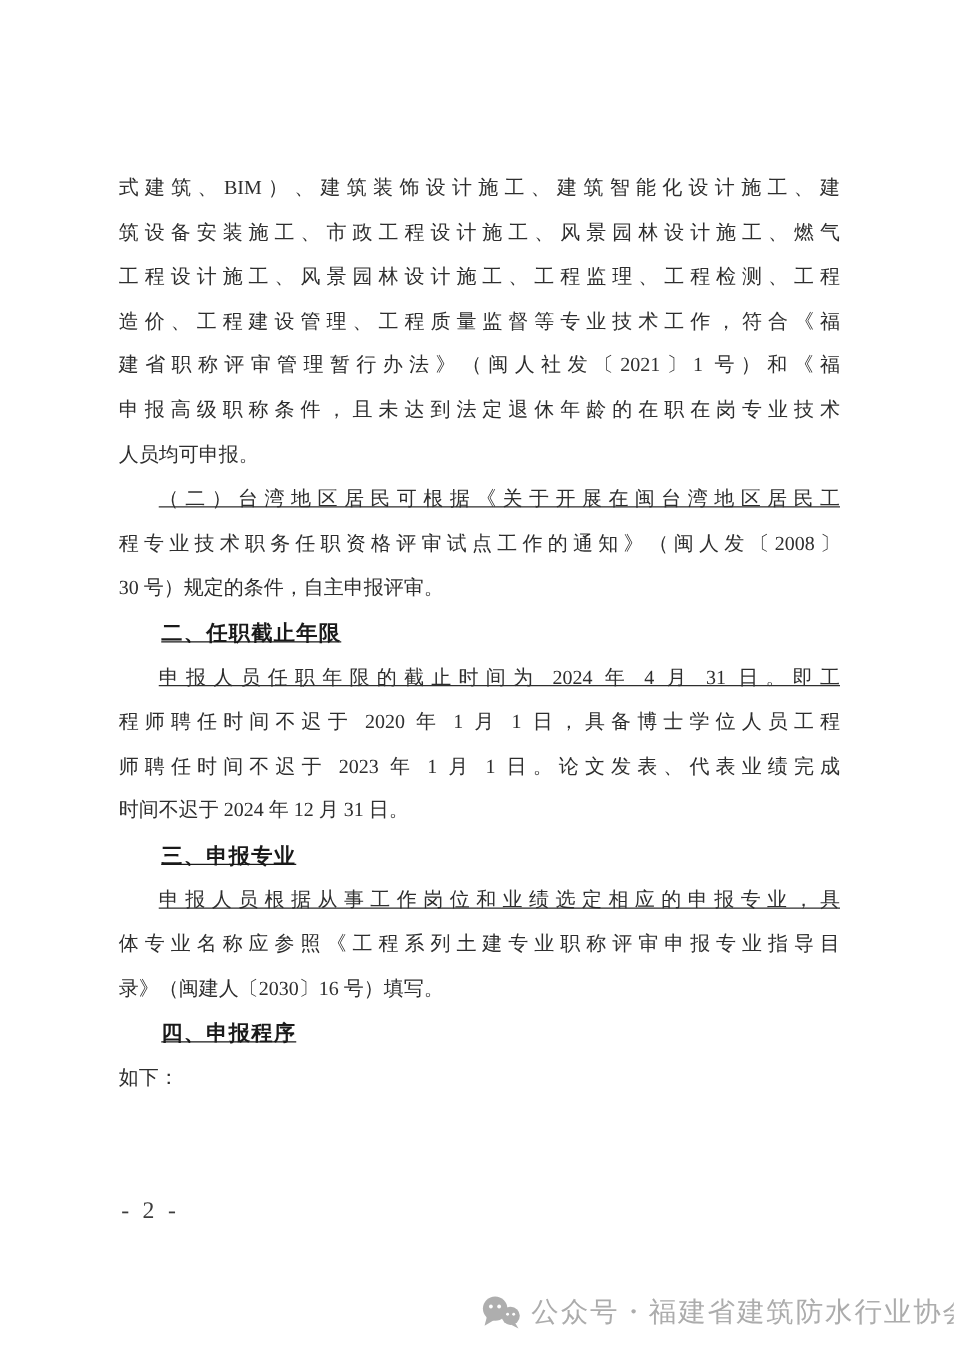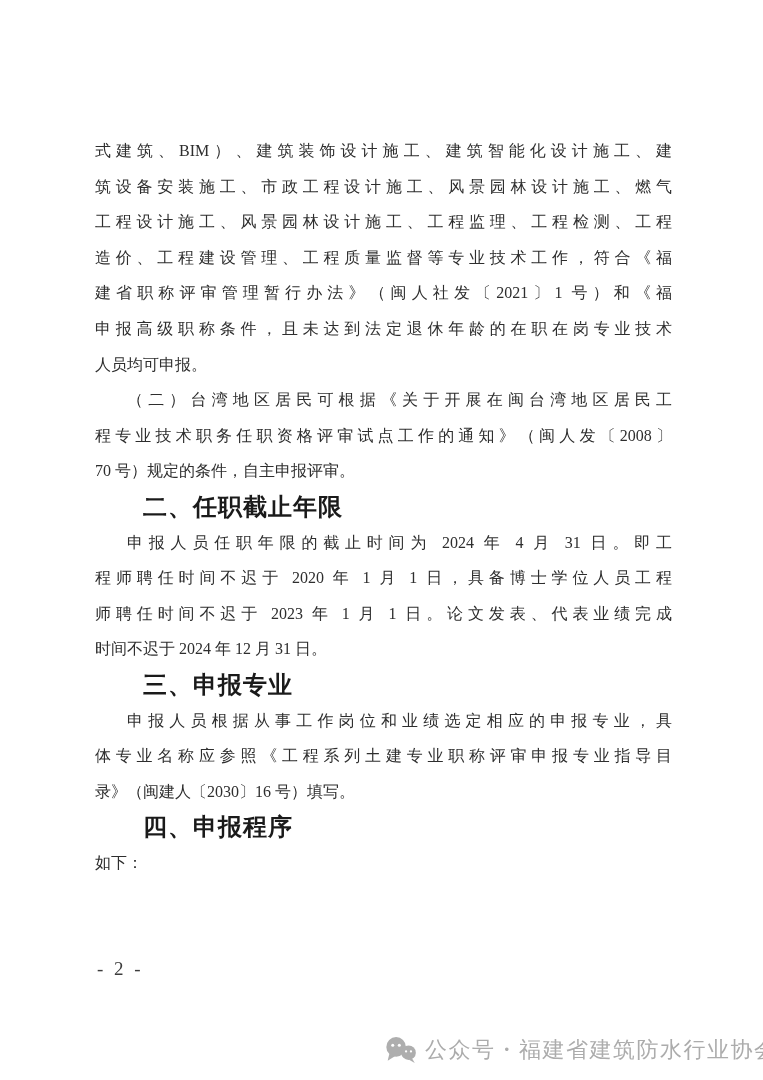--- a/index.html
+++ b/index.html
@@ -30,25 +30,26 @@
     text-align-last:justify;
     white-space:nowrap;
     overflow:visible;
   }
   .line.end{
     text-align:left;
     text-align-last:left;
   }
   .line.indent{
     text-indent:2em;
+    text-decoration:underline;
   }
   .line.heading{
     font-family:"Liberation Sans","DejaVu Sans",sans-serif;
     font-weight:bold;
-    font-size:24px;
+    font-size:17px;
     color:var(--heading-text);
     text-align:left;
     text-align-last:left;
     letter-spacing:1px;
   }
   .page-number{
     position:absolute;
     left:97px;top:952px;
     height:34px;line-height:34px;
     font-size:19px;
@@ -86,21 +87,21 @@
   <div class="content">
       <div class="line">式建筑、BIM）、建筑装饰设计施工、建筑智能化设计施工、建</div>
       <div class="line">筑设备安装施工、市政工程设计施工、风景园林设计施工、燃气</div>
       <div class="line">工程设计施工、风景园林设计施工、工程监理、工程检测、工程</div>
       <div class="line">造价、工程建设管理、工程质量监督等专业技术工作，符合《福</div>
       <div class="line">建省职称评审管理暂行办法》（闽人社发〔2021〕1 号）和《福</div>
       <div class="line">申报高级职称条件，且未达到法定退休年龄的在职在岗专业技术</div>
       <div class="line end">人员均可申报。</div>
       <div class="line indent">（二）台湾地区居民可根据《关于开展在闽台湾地区居民工</div>
       <div class="line">程专业技术职务任职资格评审试点工作的通知》（闽人发〔2008〕</div>
-      <div class="line end">70 号）规定的条件，自主申报评审。</div>
+      <div class="line end">30 号）规定的条件，自主申报评审。</div>
       <div class="line heading end indent">二、任职截止年限</div>
       <div class="line indent">申报人员任职年限的截止时间为 2024 年 4 月 31 日。即工</div>
       <div class="line">程师聘任时间不迟于 2020 年 1 月 1 日，具备博士学位人员工程</div>
       <div class="line">师聘任时间不迟于 2023 年 1 月 1 日。论文发表、代表业绩完成</div>
       <div class="line end">时间不迟于 2024 年 12 月 31 日。</div>
       <div class="line heading end indent">三、申报专业</div>
       <div class="line indent">申报人员根据从事工作岗位和业绩选定相应的申报专业，具</div>
       <div class="line">体专业名称应参照《工程系列土建专业职称评审申报专业指导目</div>
       <div class="line end">录》（闽建人〔2030〕16 号）填写。</div>
       <div class="line heading end indent">四、申报程序</div>

